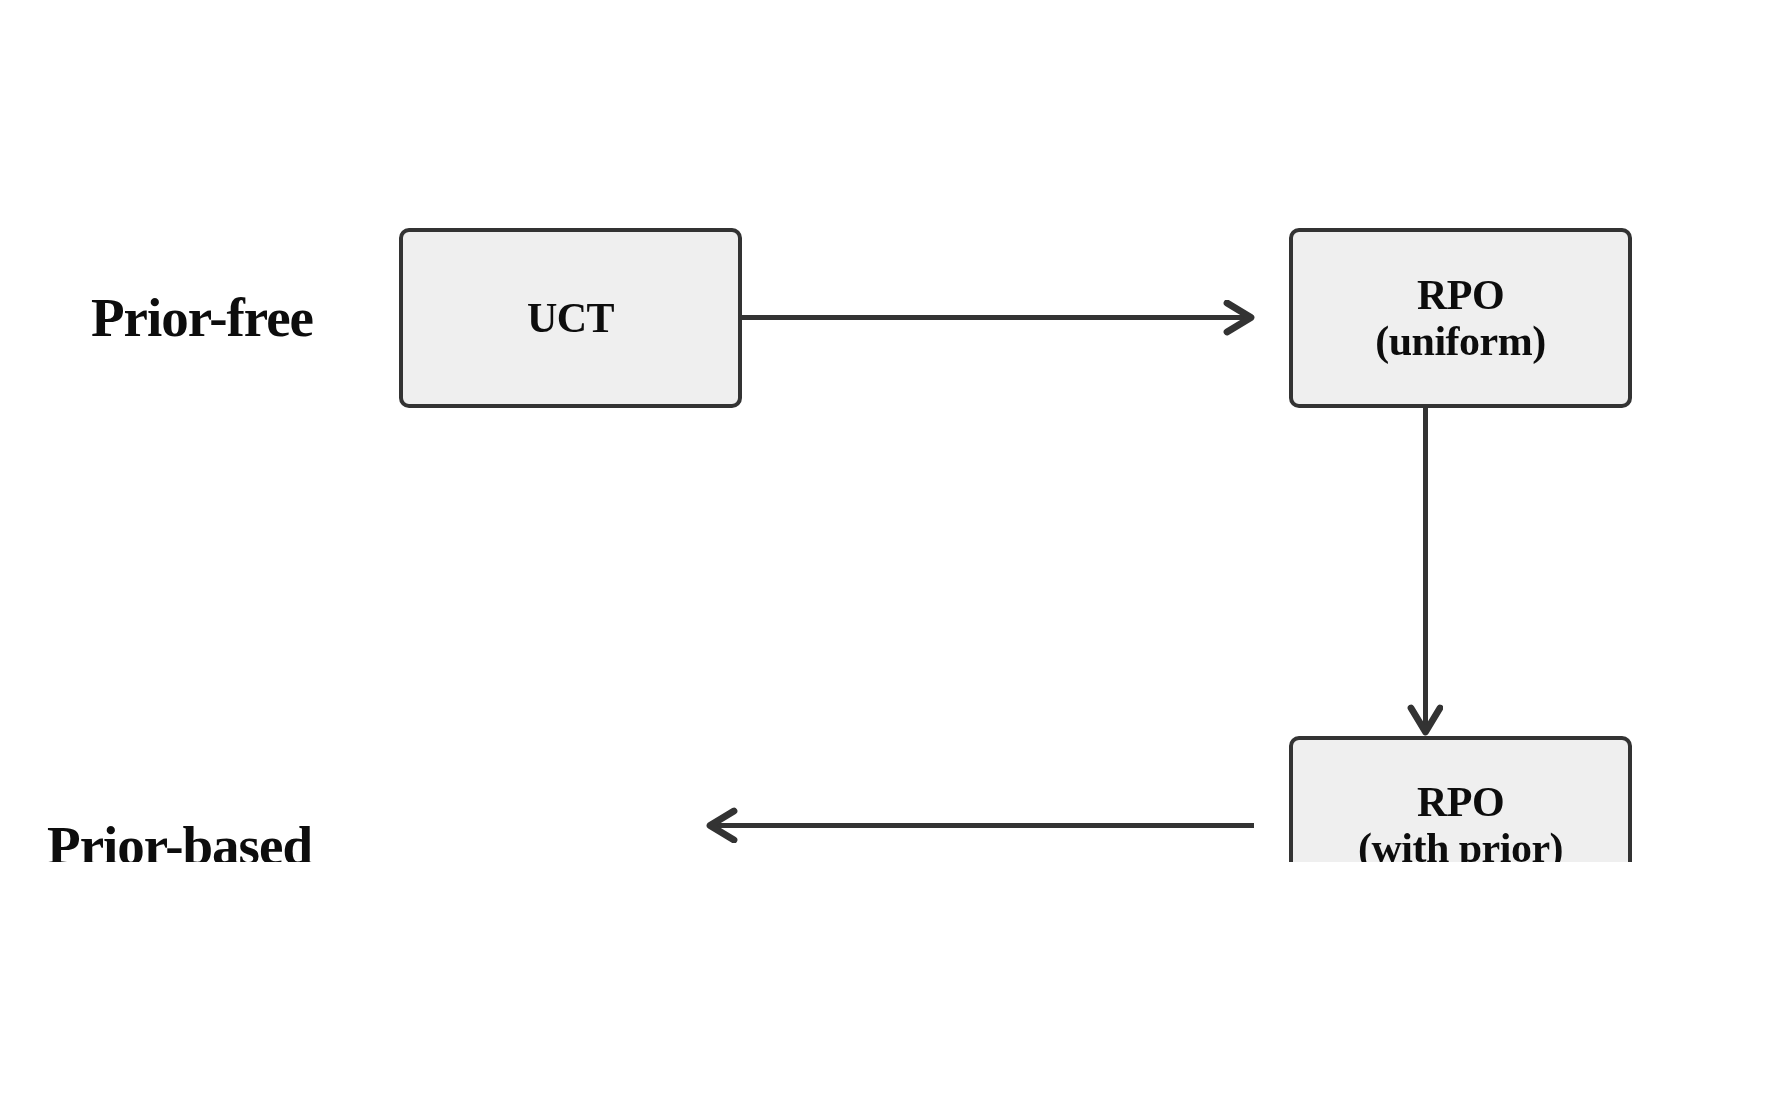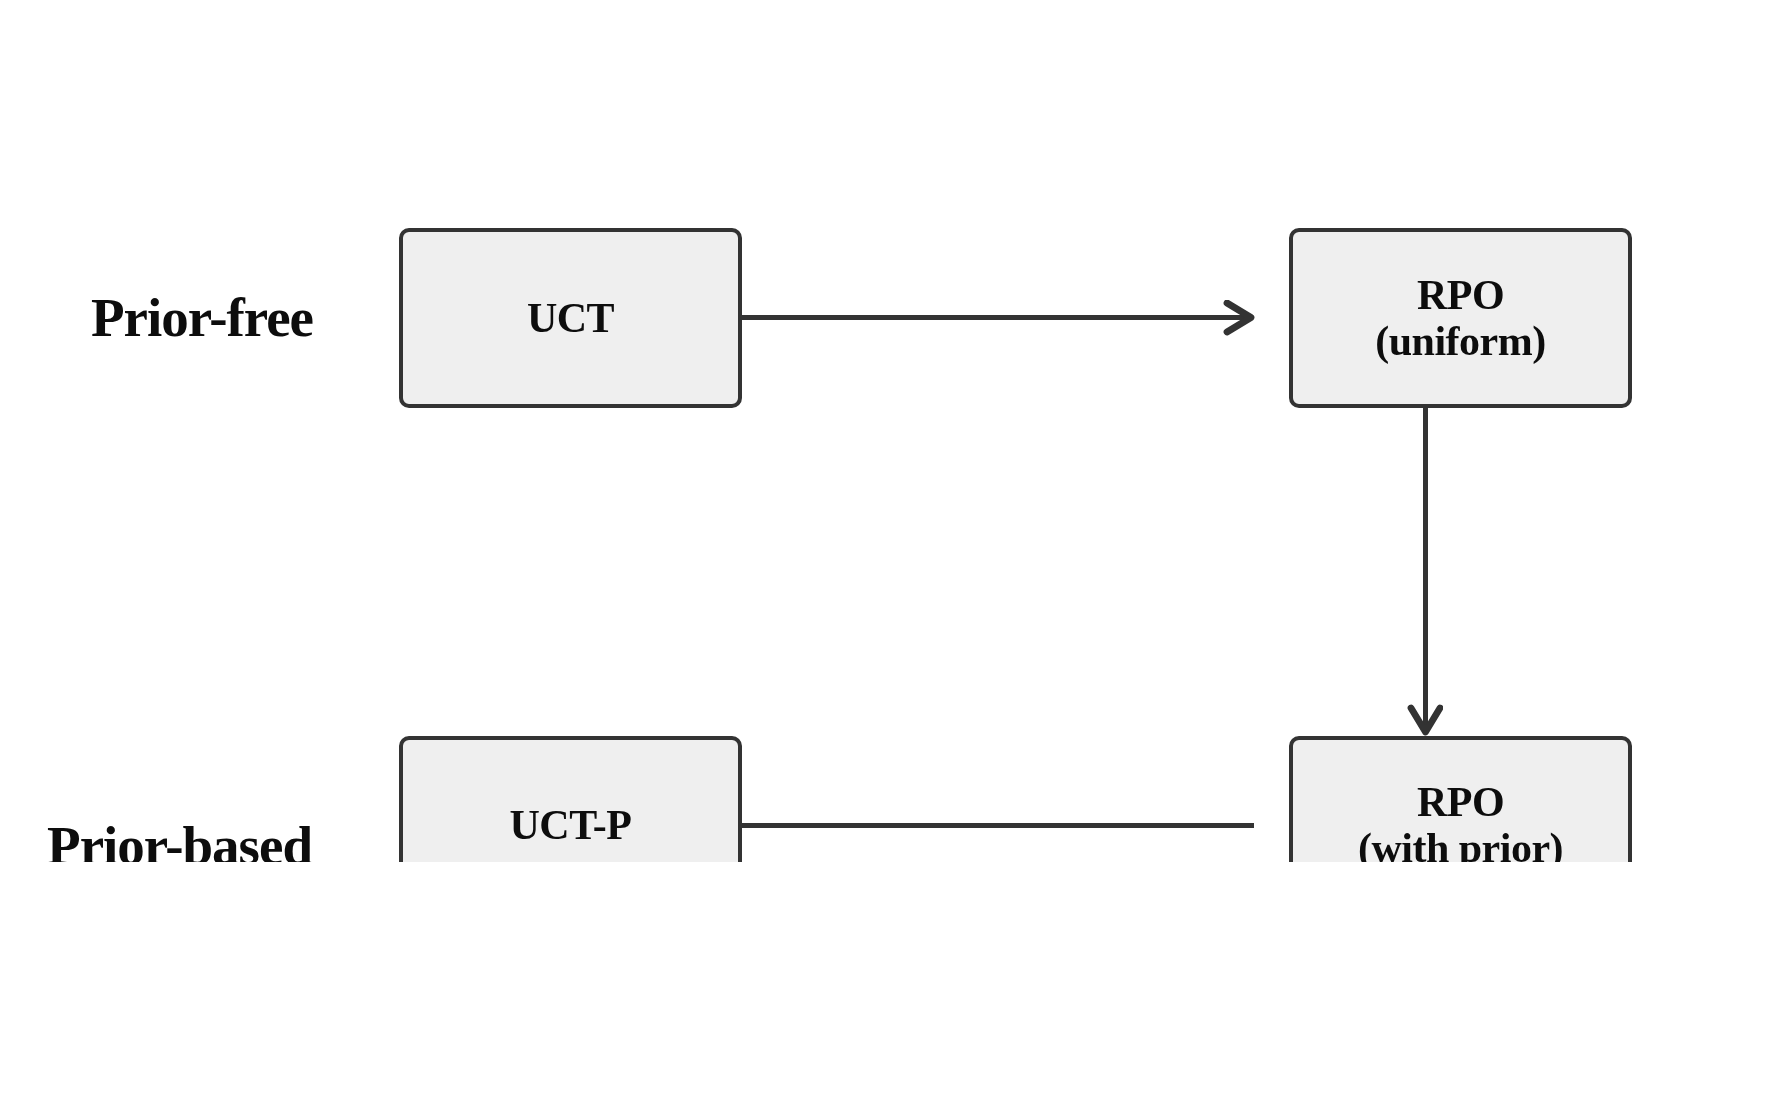--- a/index.html
+++ b/index.html
@@ -76,18 +76,17 @@
 
   <div class="row-label row-label-top">Prior-free</div>
 
   <div class="row-label row-label-bottom">Prior-based</div>
 
   <div class="node node-uct">UCT</div>
 
   <div class="node node-rpo-uniform">RPO
 (uniform)</div>
 
-  <div class="node node-uct-p">UCT-P</div>
 
   <div class="node node-rpo-prior">RPO
 (with prior)</div>
 
 </div>
 
 </body></html>

